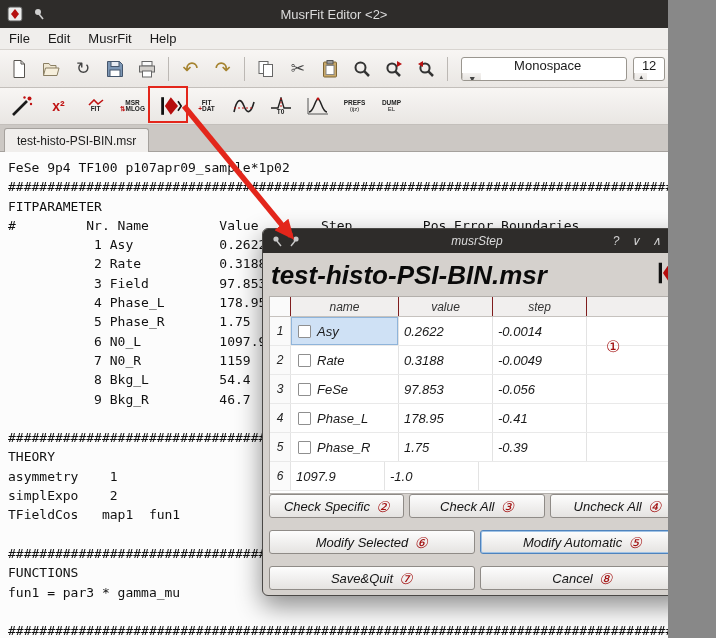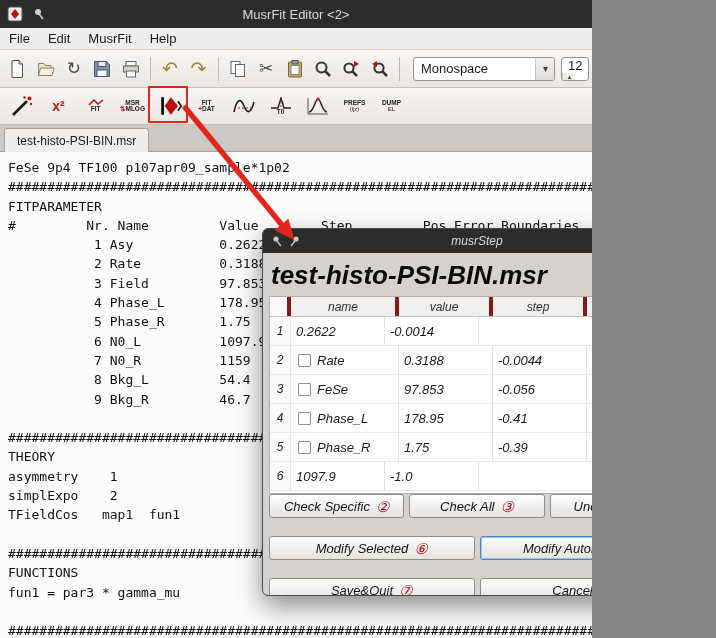--- a/index.html
+++ b/index.html
@@ -1,37 +1,37 @@
 <!DOCTYPE html>
 <html><head>
 <meta charset="utf-8">
 <style>
   * { box-sizing: border-box; margin: 0; padding: 0; }
   body { background:#888; }
   .screen{
-    position:relative; width:592px; height:638px; overflow:hidden;
+    position:relative; width:668px; height:638px; overflow:hidden;
     background:#a3a3a3; font-family:"Liberation Sans",sans-serif; color:#1a1a1a;
   }
   
   .titlebar{ position:relative; height:28px; background:#2e2c2a; display:flex; align-items:center; padding:0 6px; }
   .titlebar .wtitle{ position:absolute; left:0; right:0; text-align:center; color:#dcdcdc; font-size:13px; }
   .appicon, .pinicon{ width:18px; height:18px; margin-right:6px; display:flex; align-items:center; justify-content:center; z-index:1; }
   
   .menubar{ height:22px; background:#f0eeec; border-bottom:1px solid #d8d4d0; display:flex; align-items:center; font-size:13px; }
   .menu-item{ padding:2px 9px; }
   
   .toolbar{ display:flex; align-items:center; padding:0 3px; background:linear-gradient(#f8f6f4,#e9e6e3); border-bottom:1px solid #c3bfbb; }
   .toolbar.row1{ height:38px; }
   .toolbar.row2{ height:37px; }
   .tbtn{ width:28px; height:28px; margin:0 3px; display:flex; align-items:center; justify-content:center; border-radius:3px; }
   .mbtn{ width:33px; height:30px; margin:0 2px; display:flex; flex-direction:column; align-items:center; justify-content:center; border-radius:3px; line-height:1; }
   .sep{ width:1px; height:24px; background:#bcb8b4; margin:0 5px; flex:none; }
   .glyph{ font-size:17px; color:#444; }
   .glyph.gold{ color:#a5832f; font-size:19px; }
-  .combo{ width:178px; height:24px; margin-left:8px; background:#fff; border:1px solid #9a968f; border-radius:3px; display:flex; align-items:center; font-size:13px; overflow:hidden; }
+  .combo{ width:178px; height:24px; margin-left:8px; background:#fff; border:1px solid #9a968f; border-radius:3px; display:flex; align-items:center; font-size:13px; overflow:hidden;flex-direction:column; }
   .combo .val{ flex:1; padding-left:7px; }
   .combo .arr{ width:19px; align-self:stretch; border-left:1px solid #ccc8c4; background:linear-gradient(#f4f2f0,#dedbd7); display:flex; align-items:center; justify-content:center; font-size:10px; color:#444; }
   .spin{ width:34px; height:24px; margin-left:6px; background:#fff; border:1px solid #9a968f; border-radius:3px; display:flex; overflow:hidden;flex-direction:column; }
   .spin .val{ flex:1; display:flex; align-items:center; justify-content:center; font-size:13px; }
   .spin .arrs{ width:13px; display:flex; flex-direction:column; border-left:1px solid #ccc8c4; background:linear-gradient(#f4f2f0,#dedbd7); }
   .spin .arrs span{ flex:1; display:flex; align-items:center; justify-content:center; font-size:7px; color:#444; }
   .tiny{ font-size:6.5px; font-weight:bold; color:#222; letter-spacing:0; }
   .tiny2{ font-size:6px; color:#222; }
   .red{ color:#c01212; }
   
@@ -49,38 +49,38 @@
   .dlg-ctl{ margin-left:auto; display:flex; gap:12px; z-index:1; color:#cfcfcf; font-size:12px; }
   .dlg-ctl span{ cursor:default; }
   .dlg-pins{ display:flex; gap:6px; z-index:1; }
   .dlg-body{ flex:1; padding:4px 6px 8px; display:flex; flex-direction:column; }
   .dlg-heading{ display:flex; align-items:center; padding:2px 2px 5px; }
   .dlg-heading .htxt{ font-size:26px; font-weight:bold; color:#0a0a0a; }
   .dlg-heading .hlogo{ margin-left:auto; }
   
   .msr-table{ position:relative; height:198px; background:#fff; border:1px solid #b3afab; display:flex; flex-direction:column; flex:none; }
   .thead{ display:flex; height:20px; background:#f1efee; border-bottom:1px solid #c6c2be; font-size:12px; color:#333; flex:none; }
-  .th{ display:flex; align-items:center; justify-content:center; border-right:4px solid #7f1d1d; }
+  .th{ display:flex; align-items:center; justify-content:center; border-right:1px solid #7f1d1d; }
   .tbody{ flex:1; display:flex; }
   .rowswrap{ flex:1; display:flex; flex-direction:column; }
   .tr{ display:flex; height:29px; border-bottom:1px solid #e9e9e9; font-size:13px; flex:none; }
   .td{ display:flex; align-items:center; border-right:1px solid #e3e3e3; padding-left:5px; }
   .c-gutter{ width:21px; flex:none; justify-content:center; padding-left:0; background:#fafafa; font-size:12px; color:#222; }
   .c-name{ width:108px; flex:none; }
   .c-value{ width:94px; flex:none; }
   .c-step{ width:94px; flex:none; }
   .c-fill{ flex:1; border-right:none; }
   .checkbox{ width:13px; height:13px; border:1px solid #8f8f8f; border-radius:1px; background:#fff; margin:0 6px 0 2px; flex:none; }
   .cell-selected{ background:#cfe1f5; box-shadow:inset 0 0 0 1px #8fb4da; }
   .vscroll{ width:15px; flex:none; border-left:1px solid #c6c2be; background:#eceae8; display:flex; flex-direction:column; align-items:center; }
   .varrow{ height:13px; display:flex; align-items:center; justify-content:center; font-size:7px; color:#555; width:100%; background:#e2dfdc; }
   .varrow.down{ margin-top:auto; }
   .vthumb{ width:11px; height:104px; margin-top:2px; background:#d9d6d3; border:1px solid #a9a5a1; border-radius:2px; }
   
-  .btn-rows{ margin-top:auto; display:flex; flex-direction:column; gap:18px; }
+  .btn-rows{ margin-top:auto; display:flex; flex-direction:column; gap:12px; }
   .brow{ display:flex; gap:5px; }
   .dbtn{ flex:1; height:24px; background:linear-gradient(#fdfdfd,#e5e3e1); border:1px solid #8f8b87; border-radius:3px;
          display:flex; align-items:center; justify-content:center; gap:6px; font-size:13px; color:#141414; }
   .dbtn.focused{ border-color:#4f83bd; box-shadow:inset 0 0 0 1px #9fc2e5; }
   .circ{ color:#a31111; font-size:15px; line-height:1; }
   
   .annot-box{ position:absolute; left:148px; top:86px; width:40px; height:37px; border:2px solid #e3261b; z-index:30; }
   .annot-arrow{ position:absolute; left:0; top:0; width:716px; height:638px; pointer-events:none; z-index:30; }
   .annot-one{ position:absolute; left:606px; top:337px; color:#a31111; font-size:16px; z-index:20; }
 </style>
@@ -335,32 +335,36 @@
           <div class="th c-gutter"></div>
           <div class="th c-name">name</div>
           <div class="th c-value">value</div>
           <div class="th c-step">step</div>
           <div class="th c-fill"></div>
         </div>
         <div class="tbody">
           <div class="rowswrap">
             <div class="tr">
               <div class="td c-gutter">1</div>
+              <div class="td c-name cell-selected">
+                  <span class="checkbox"></span>
+                  <span>Asy</span>
+                </div>
               <div class="td c-value">0.2622</div>
               <div class="td c-step">-0.0014</div>
               <div class="td c-fill"></div>
             </div>
             <div class="tr">
               <div class="td c-gutter">2</div>
               <div class="td c-name">
                   <span class="checkbox"></span>
                   <span>Rate</span>
                 </div>
               <div class="td c-value">0.3188</div>
-              <div class="td c-step">-0.0044</div>
+              <div class="td c-step">-0.0049</div>
               <div class="td c-fill"></div>
             </div>
             <div class="tr">
               <div class="td c-gutter">3</div>
               <div class="td c-name">
                   <span class="checkbox"></span>
                   <span>FeSe</span>
                 </div>
               <div class="td c-value">97.853</div>
               <div class="td c-step">-0.056</div>

